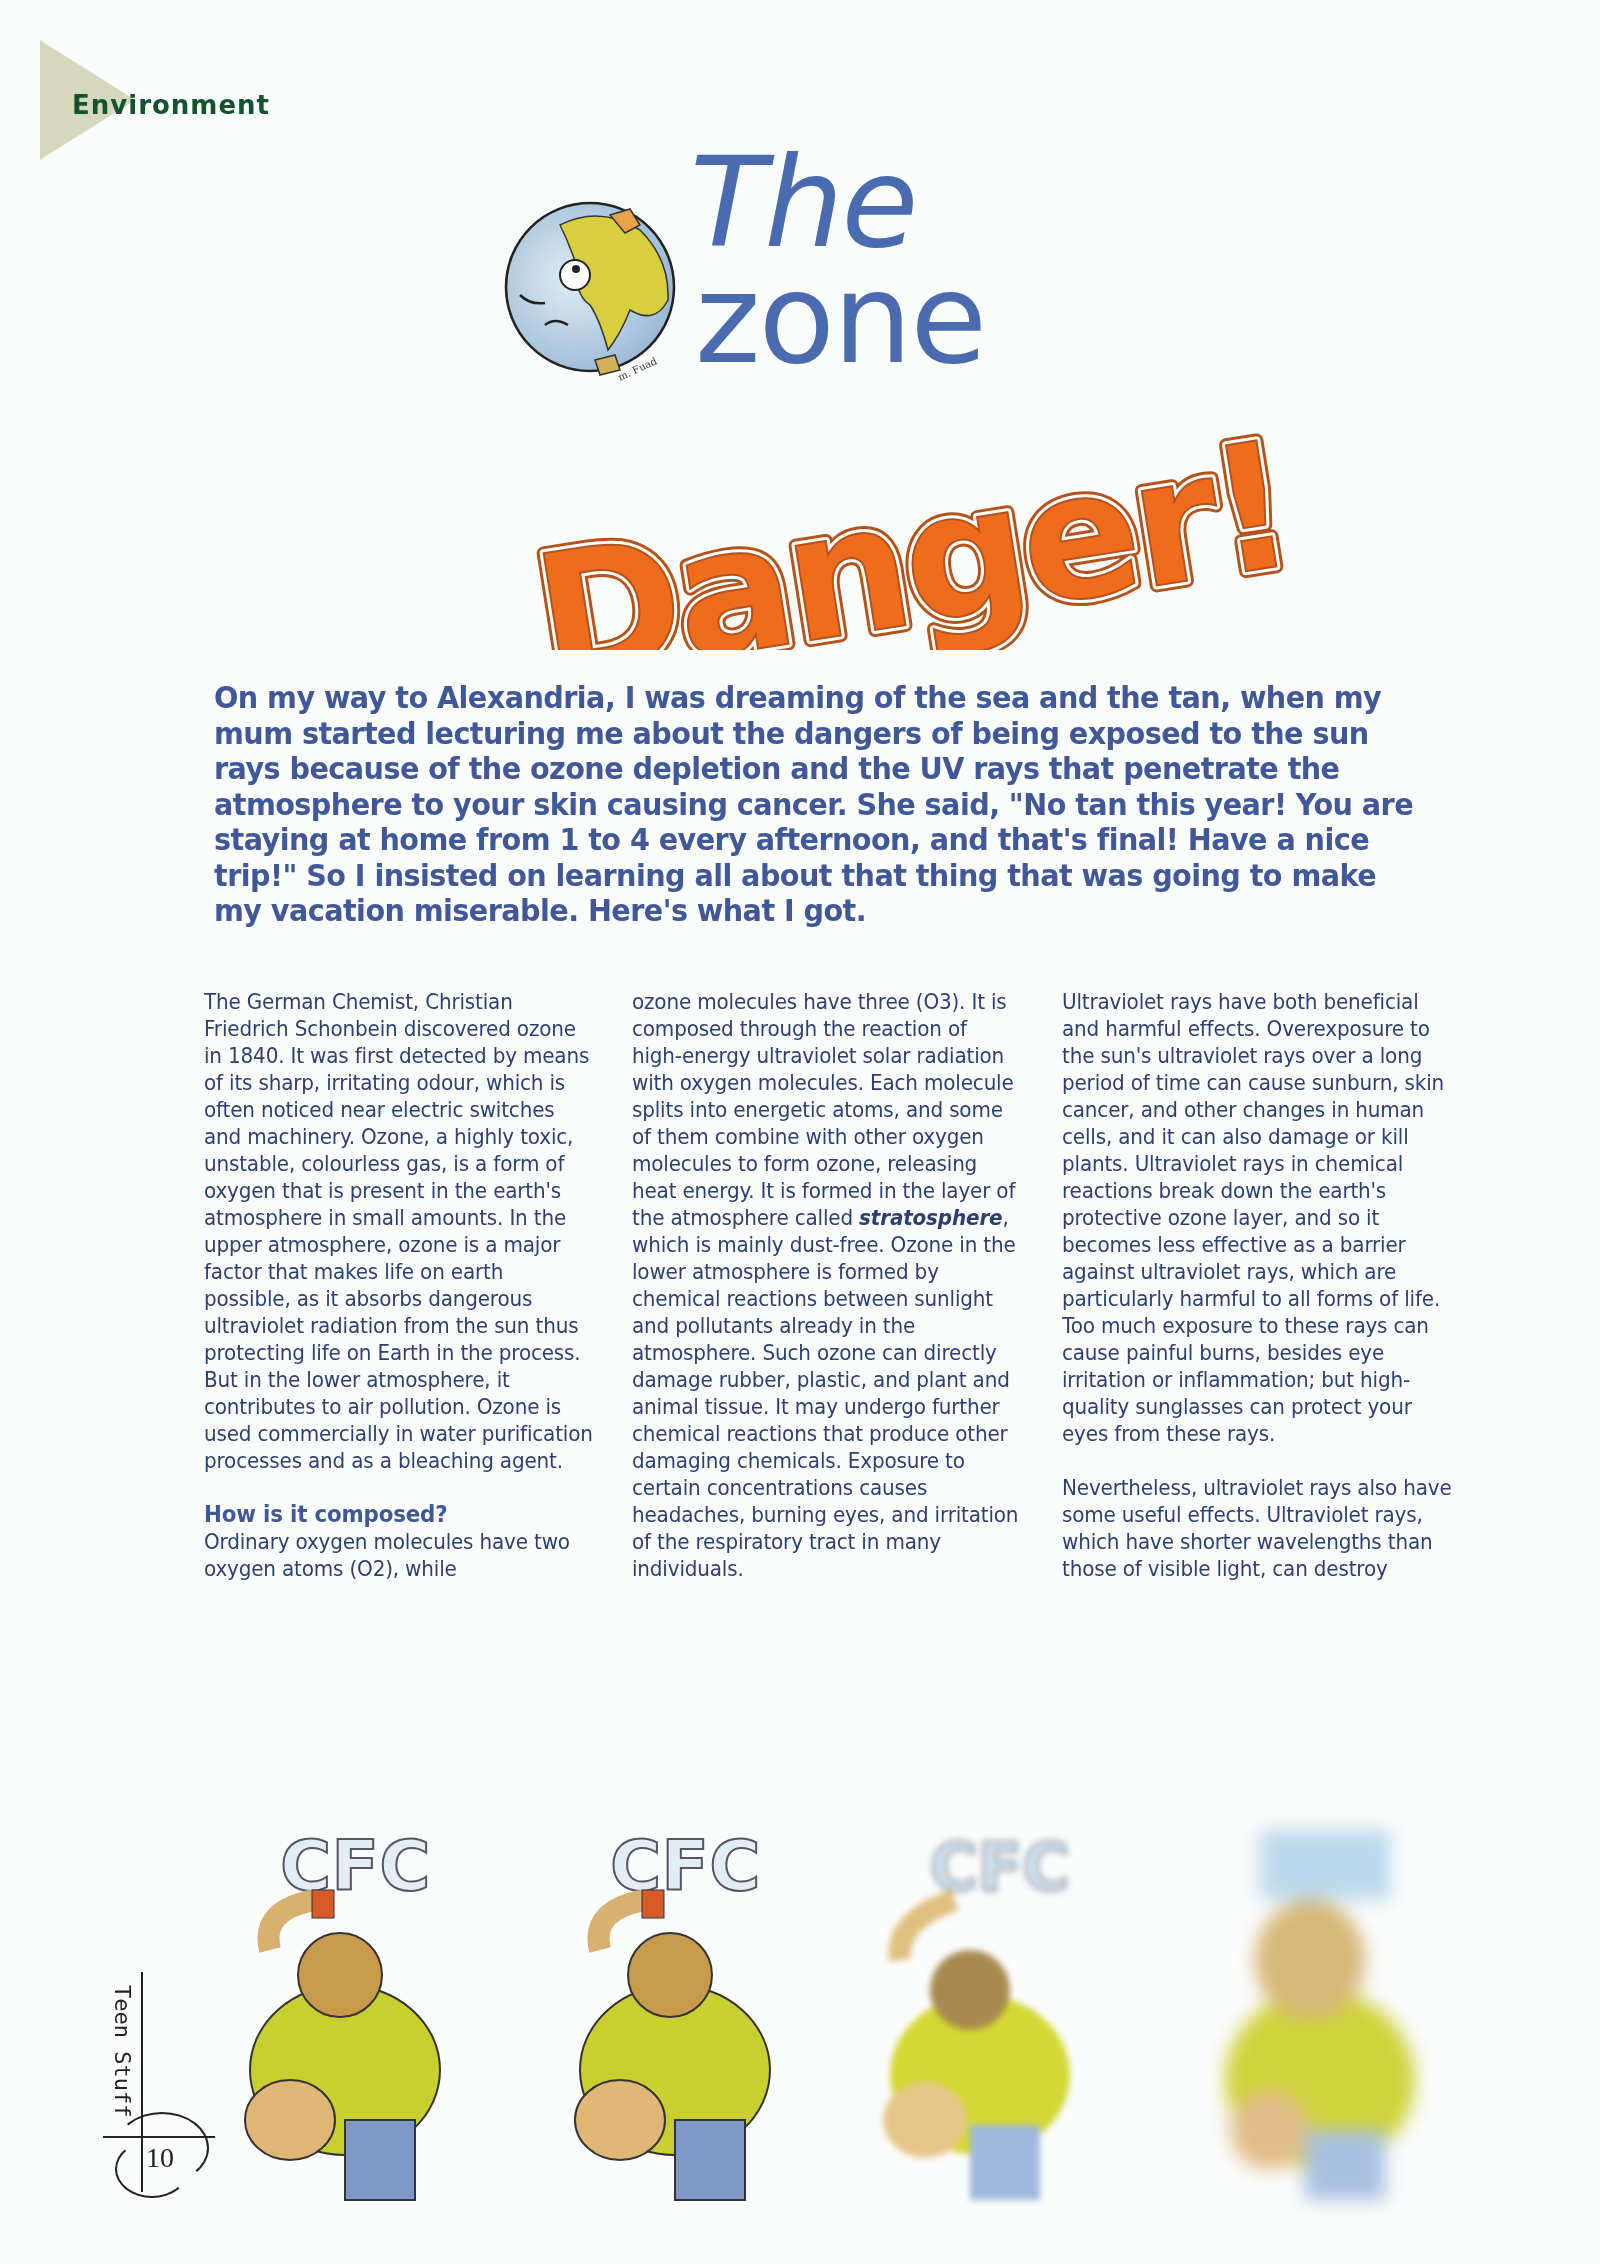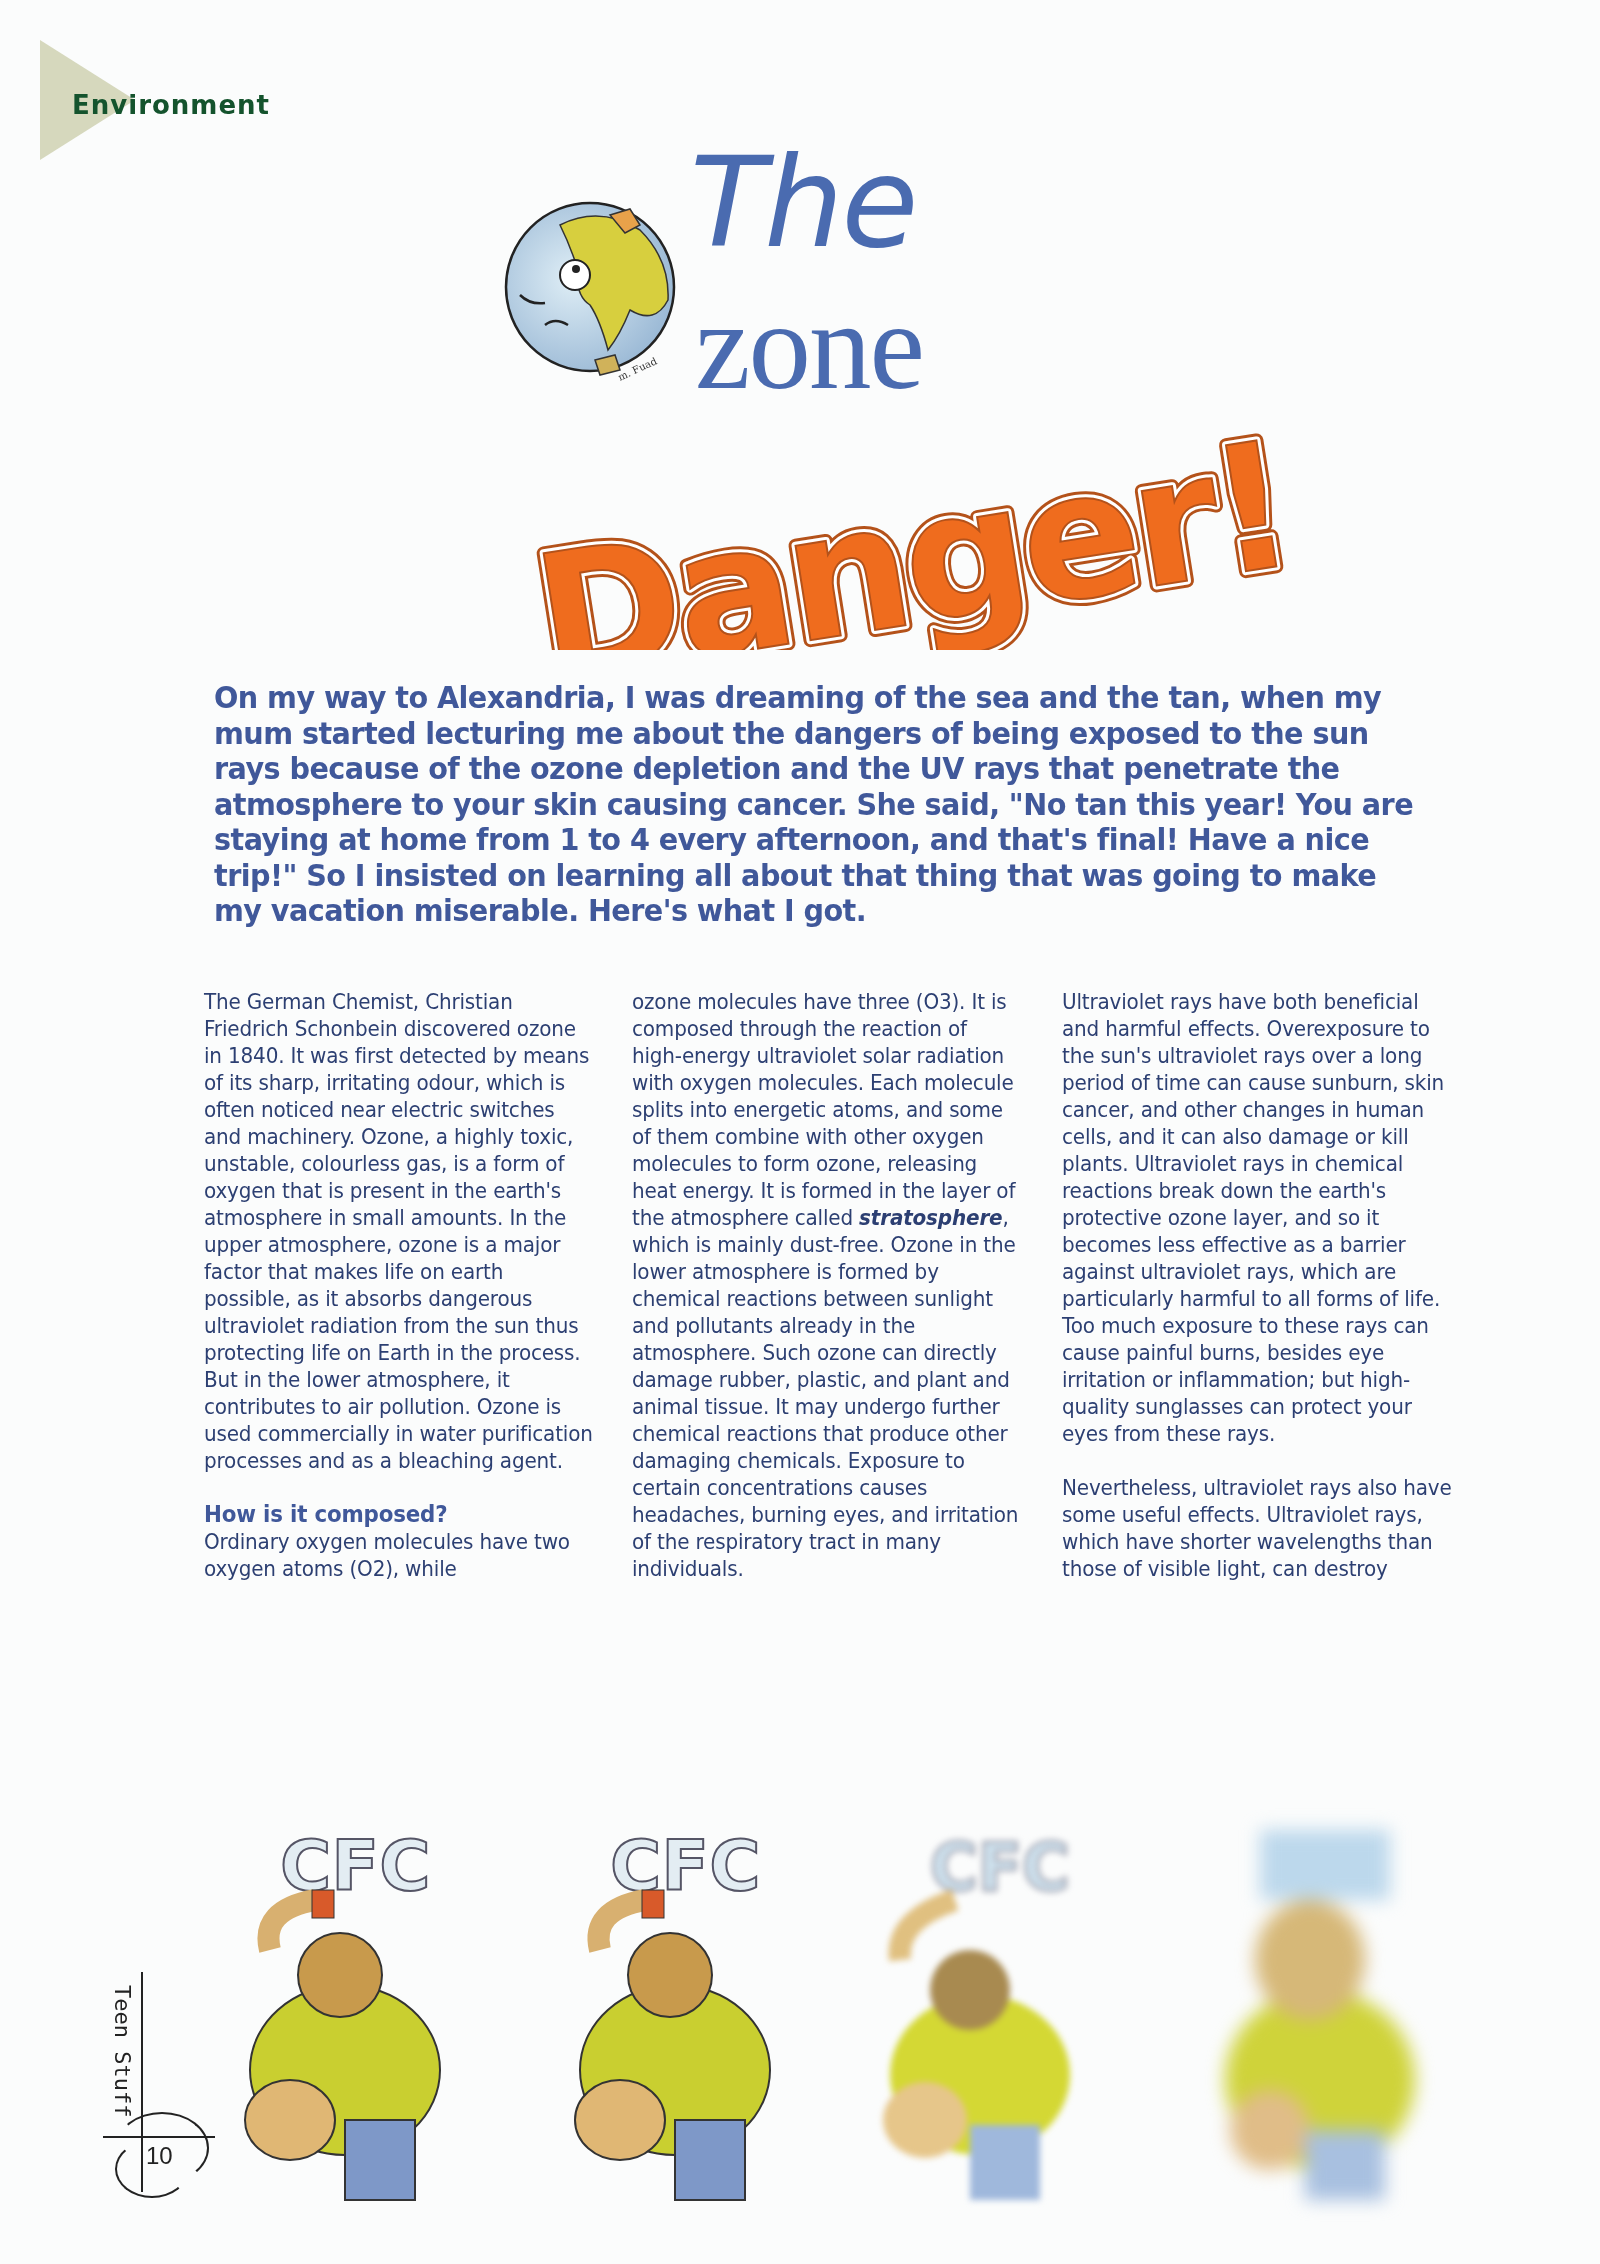--- a/index.html
+++ b/index.html
@@ -19,21 +19,21 @@
     font-size: 26px; letter-spacing: 1px; color: #14532d;
   }
   .globe {
     position: absolute; left: 490px; top: 185px; width: 200px; height: 200px;
   }
   .title-the, .title-zone {
     position: absolute; font-family: "DejaVu Sans", sans-serif;
     color: #4a6bb0; font-weight: normal; letter-spacing: -2px;
   }
   .title-the { left: 690px; top: 140px; font-size: 125px; line-height: 1; font-style: italic; }
-  .title-zone { left: 695px; top: 284px; font-size: 125px; line-height: 1; font-family: Liberation Serif, serif; }
+  .title-zone { left: 695px; top: 256px; font-size: 125px; line-height: 1; }
   .danger {
     position: absolute; left: 510px; top: 430px; width: 780px; height: 220px;
   }
   .intro {
     position: absolute; left: 214px; top: 680px; width: 1280px;
     font-family: "DejaVu Sans", sans-serif; font-weight: bold;
     font-size: 30.5px; line-height: 35.5px; color: #40589a;
     letter-spacing: -0.6px; transform: scaleX(0.94); transform-origin: left top;
   }
   .col {
@@ -54,21 +54,21 @@
   }
   .footer-vert {
     position: absolute; left: 110px; top: 1985px;
     writing-mode: vertical-rl; font-family: "DejaVu Sans Mono", monospace;
     font-size: 22px; color: #222;
   }
   .footer-rule-v { position: absolute; left: 141px; top: 1972px; width: 2px; height: 220px; background: #222; }
   .footer-rule-h { position: absolute; left: 103px; top: 2136px; width: 112px; height: 2px; background: #222; }
   .page-num {
     position: absolute; left: 146px; top: 2142px;
-    font-family: Liberation Sans, sans-serif; font-size: 24px; color: #222;
+    font-family: Liberation Serif, serif; font-size: 28px; color: #222;
   }
   .arc {
     position: absolute; left: 115px; top: 2112px; width: 90px; height: 68px;
     border: 2px solid #222; border-radius: 50%;
     border-left-color: transparent; border-bottom-color: transparent;
   }
   .arc2 {
     position: absolute; left: 115px; top: 2140px; width: 70px; height: 54px;
     border: 2px solid #222; border-radius: 50%;
     border-right-color: transparent; border-top-color: transparent;

